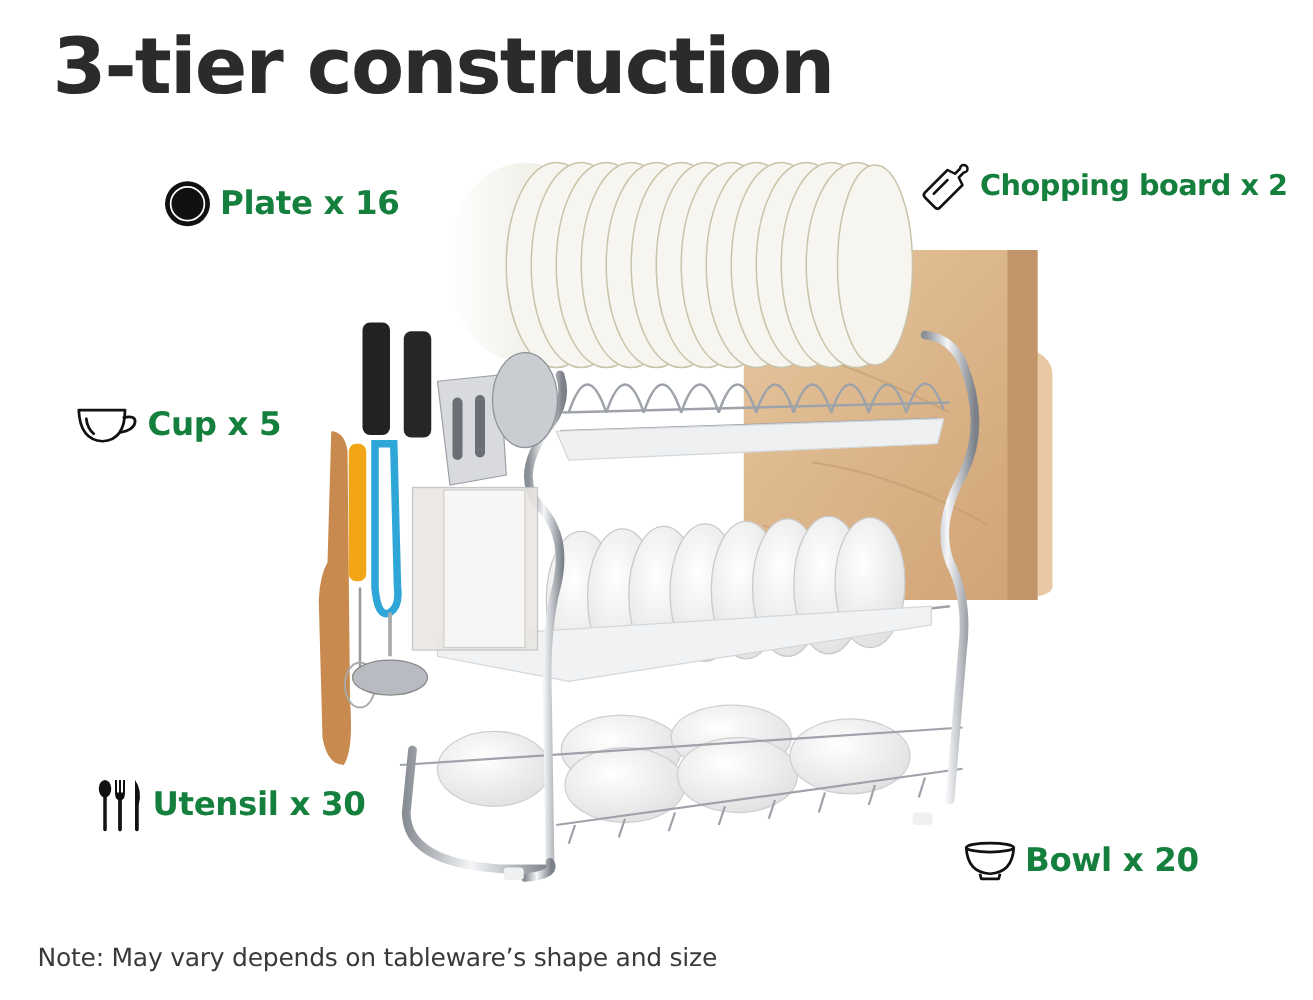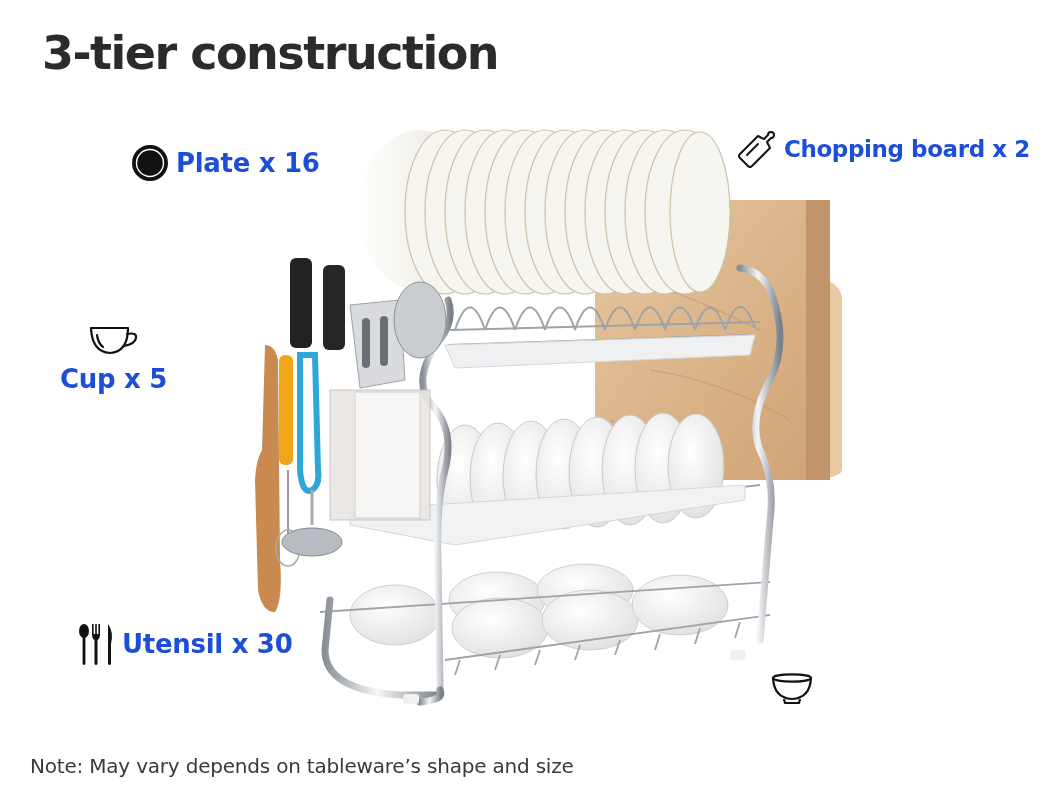--- a/index.html
+++ b/index.html
@@ -1,28 +1,28 @@
 <!DOCTYPE html>
 <html><head>
   <meta charset="utf-8">
   <style>
     html, body { margin: 0; padding: 0; background: #ffffff; }
     body { width: 1050px; height: 800px; position: relative; overflow: hidden;
            font-family: "DejaVu Sans", "Liberation Sans", sans-serif; color: #1a1a1a; }
     .title { position: absolute; left: 42px; top: 8px; margin: 0;
              font-family: "DejaVu Sans", sans-serif; font-weight: bold;
-             font-size: 46px; letter-spacing: -1.5px; color: #2b2b2b; line-height: 90px; }
+             font-size: 62px; letter-spacing: -1.5px; color: #2b2b2b; line-height: 90px; }
     .label { position: absolute; display: flex; align-items: center; gap: 6px;
-             font-family: "DejaVu Sans", sans-serif; font-weight: bold; color: #1d4ed8; white-space: nowrap; }
+             font-family: "DejaVu Sans", sans-serif; font-weight: bold; color: #15803d; white-space: nowrap; }
     .label svg { display: block; flex: none; }
     .label-text { font-size: 26px; letter-spacing: -0.3px; }
     .label-text.sm { font-size: 23px; letter-spacing: -0.4px; }
     #plate { left: 130px; top: 143px; }
     #board { left: 736px; top: 128px; }
-    #cup { left: 60px; top: 322px; flex-direction: column; }
+    #cup { left: 60px; top: 322px; }
     #utensil { left: 78px; top: 622px; }
     #bowl { left: 770px; top: 672px; }
     .product { position: absolute; left: 240px; top: 110px; width: 620px; height: 610px; }
     .note { position: absolute; left: 30px; top: 754px; font-family: "DejaVu Sans", sans-serif;
             font-size: 20px; color: #3a3a3a; letter-spacing: -0.2px; }
   </style>
 </head>
 <body>
 
 <h1 class="title">3-tier construction</h1>
@@ -72,20 +72,21 @@
 </div>
 
 <div class="label" id="bowl">
   <svg width="44" height="34" viewBox="0 0 44 34">
     <g fill="none" stroke="#111" stroke-width="2.2" stroke-linejoin="round">
       <ellipse cx="22" cy="6" rx="19" ry="3.6"></ellipse>
       <path d="M3 6 Q4 26 22 27 Q40 26 41 6"></path>
       <path d="M14 27 L15 31 L29 31 L30 27"></path>
     </g>
   </svg>
+  <span class="label-text">Bowl x 20</span>
 </div>
 
 <svg class="product" viewBox="240 110 620 610" xmlns="http://www.w3.org/2000/svg">
   <defs>
     <linearGradient id="wood" x1="0" x2="1" y1="0" y2="1">
       <stop offset="0" stop-color="#e7c7a0"></stop>
       <stop offset="1" stop-color="#cfa273"></stop>
     </linearGradient>
     <linearGradient id="chrome" x1="0" x2="1">
       <stop offset="0" stop-color="#8a8f96"></stop>

